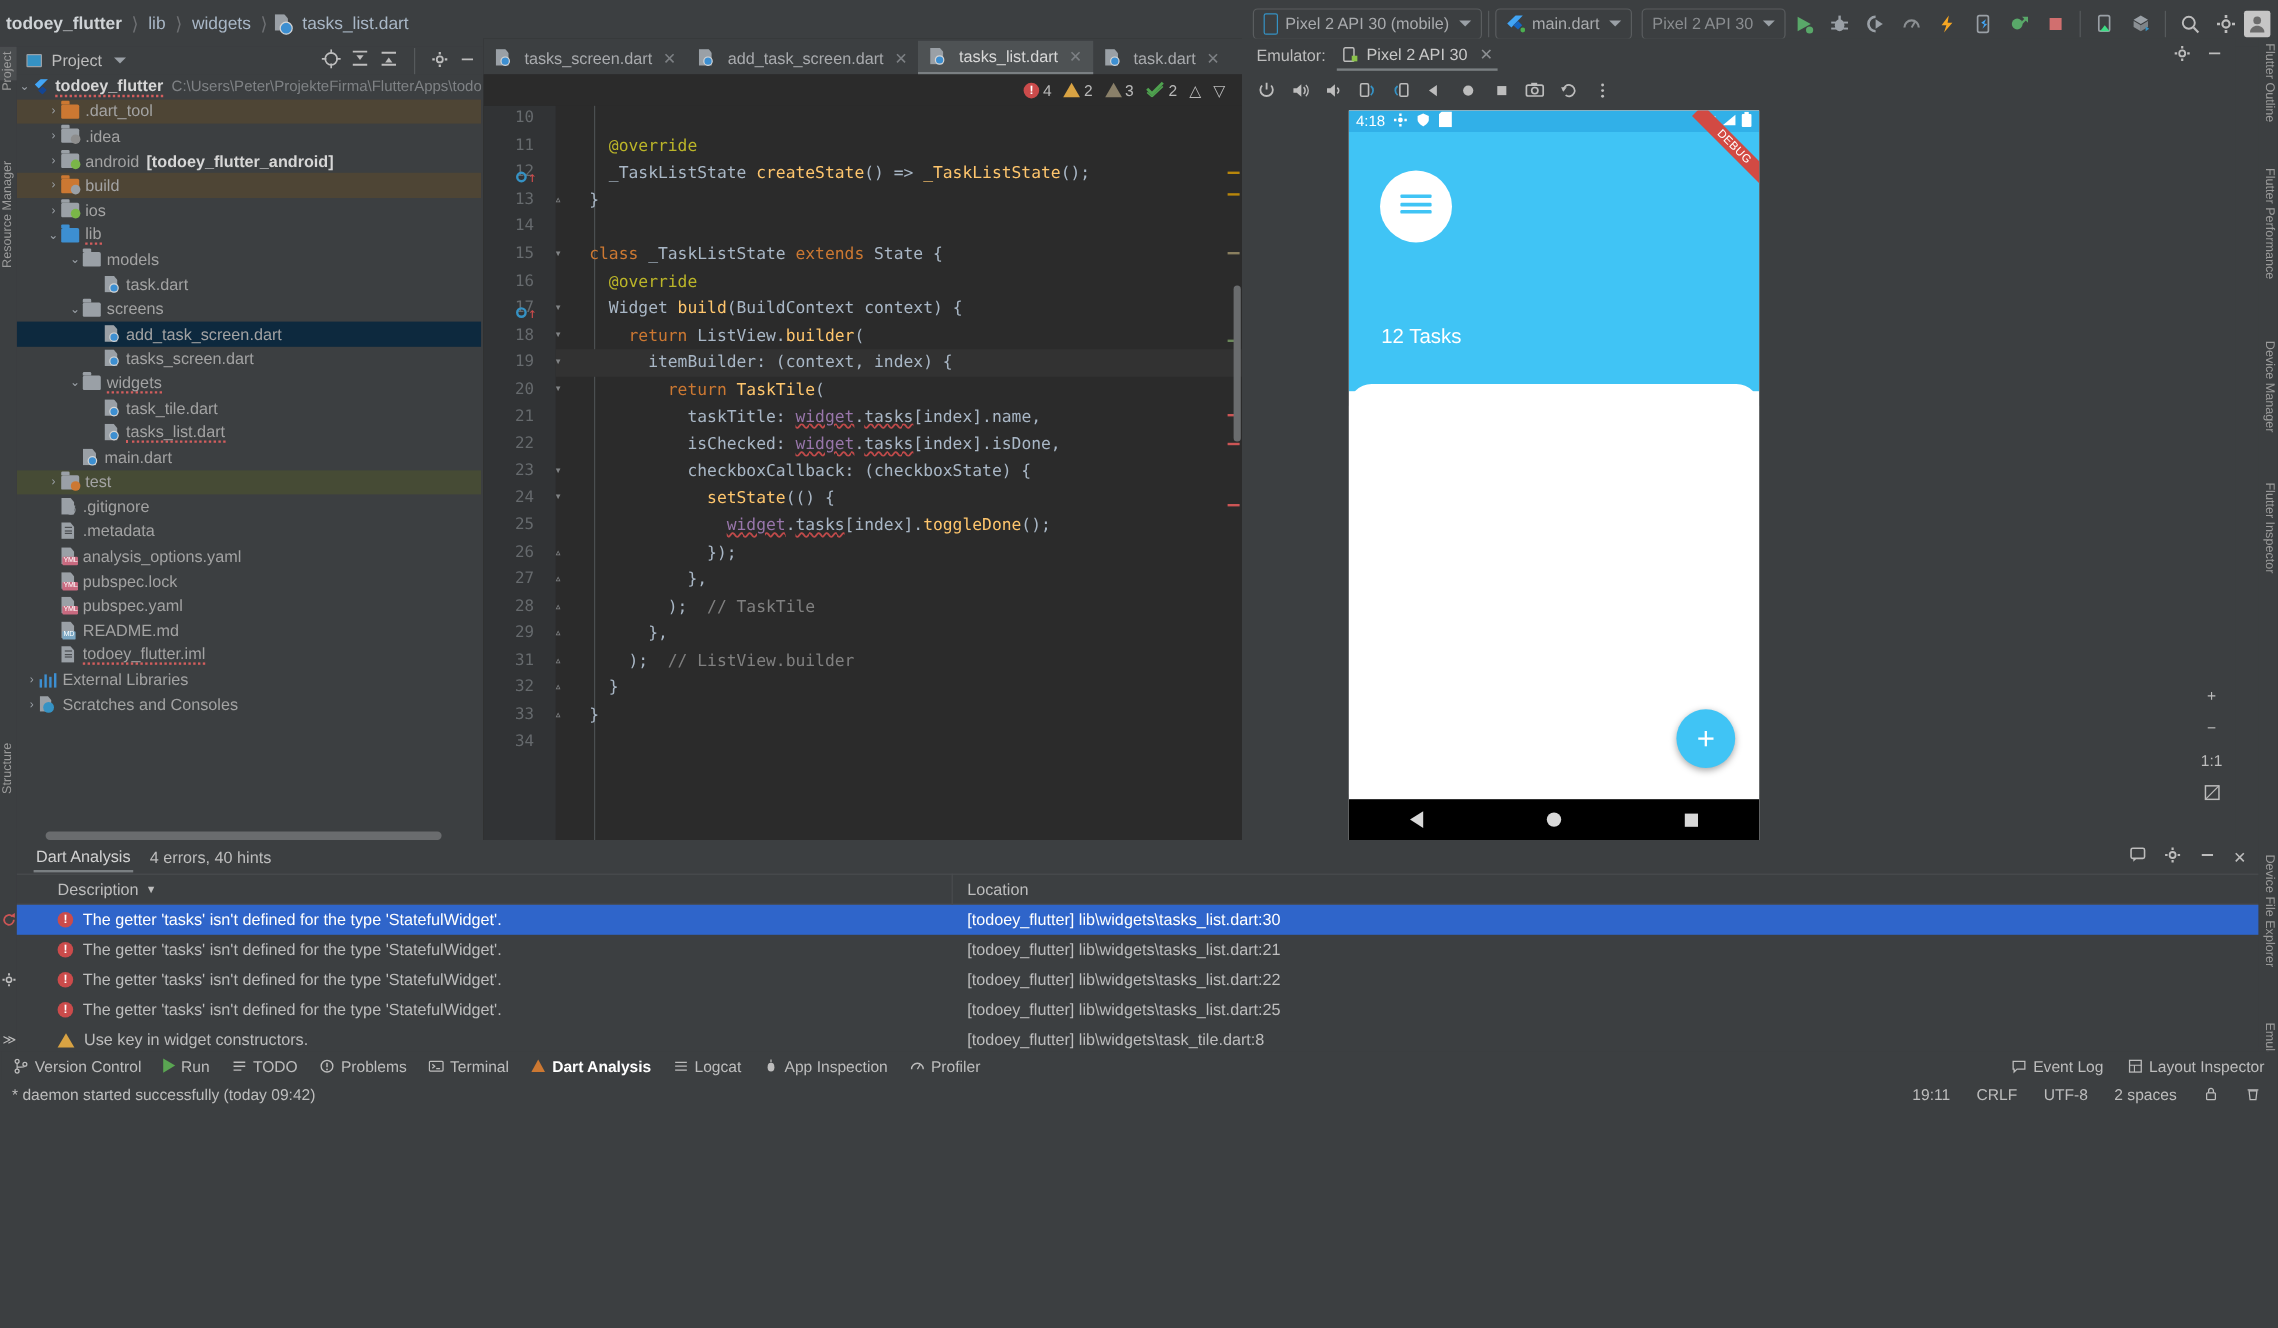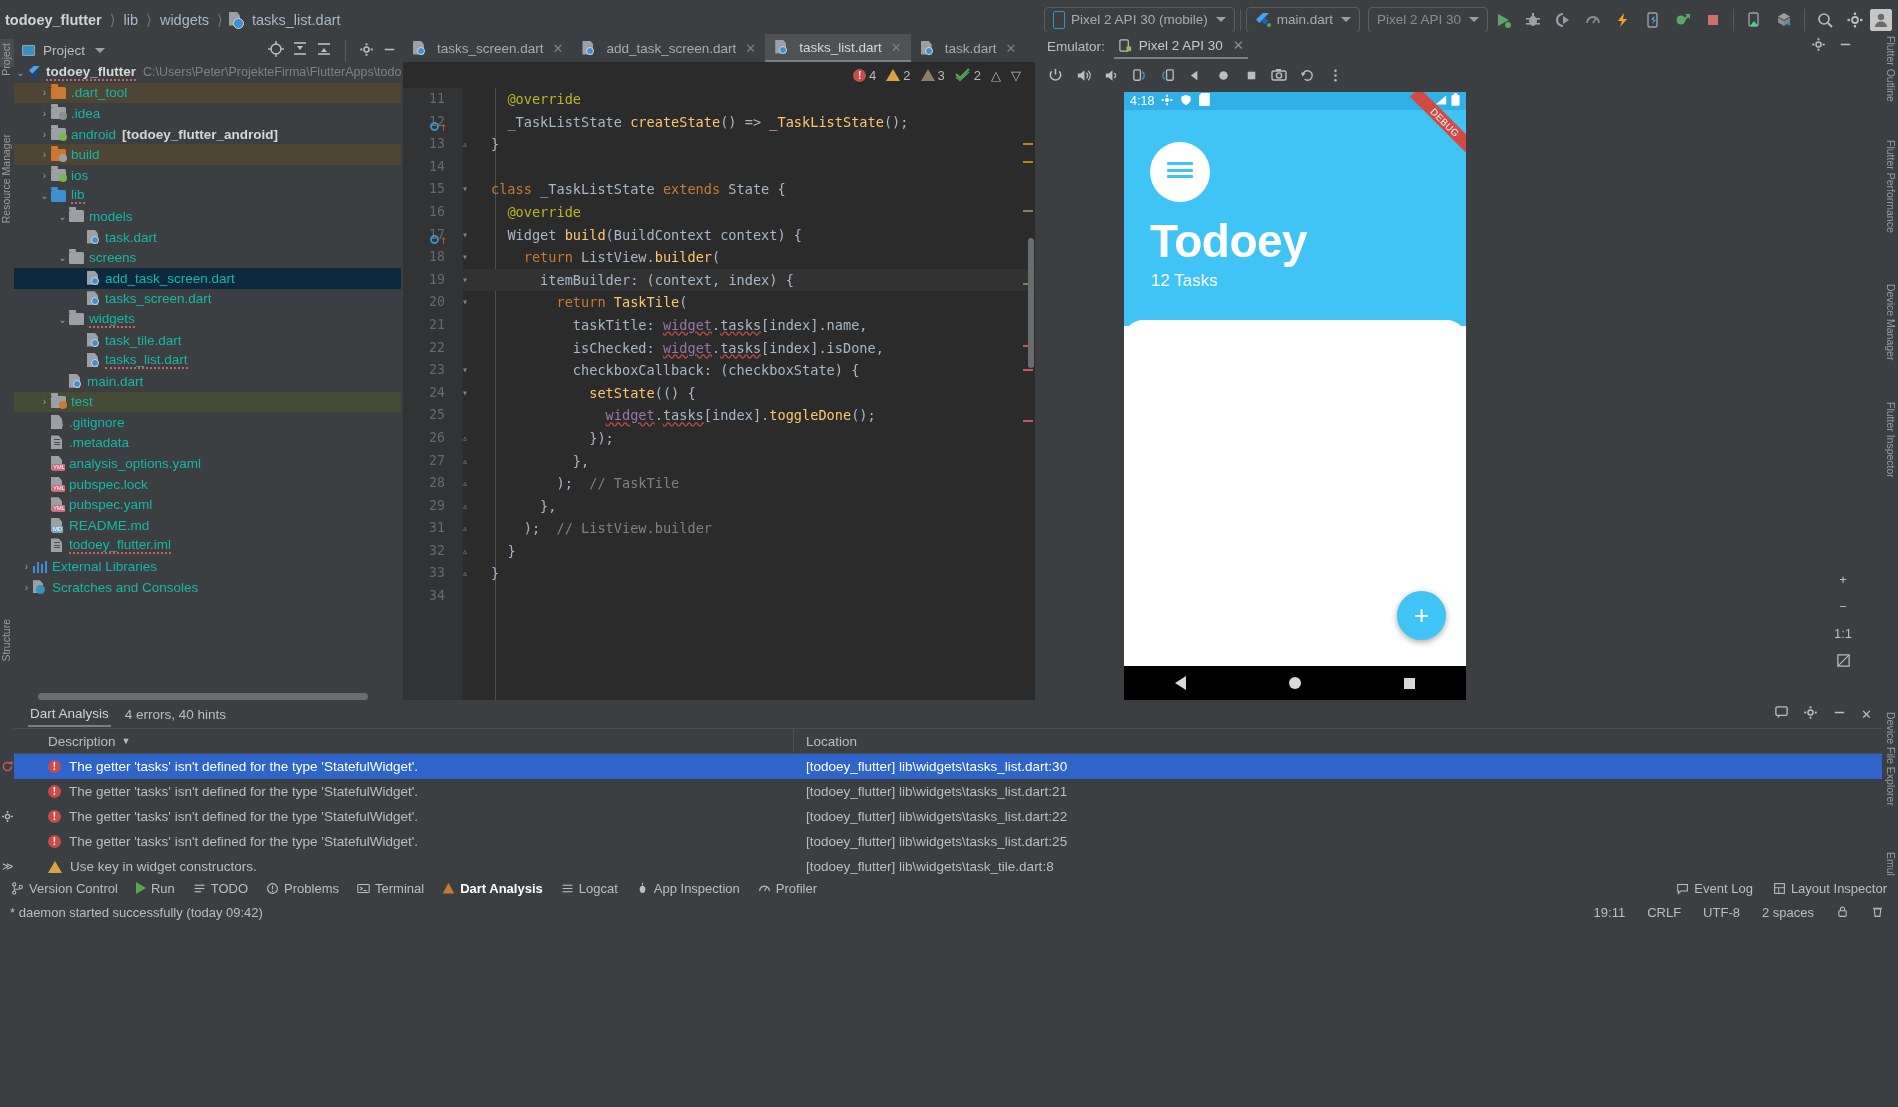--- a/index.html
+++ b/index.html
@@ -69,21 +69,21 @@
   
   .tree {
     position:absolute; left:14px; top:62px; width:387px; height:628px;
     background:#3c3f41; overflow:hidden; font-size:13.5px;
   }
   .row { height:20.6px; display:flex; align-items:center; white-space:nowrap; position:relative;}
   .row.sel-blue { background:#0d293e; }
   .row.hl-brown { background:#4e4535; }
   .row.hl-green { background:#464b35; }
   .arrow { width:13px; text-align:center; color:#9aa0a6; font-size:10px; flex:0 0 13px;}
-  .lbl { color:#14b8a6; }
+  .lbl { color:#a3a3a3; }
   .lbl.bold { font-weight:bold; color:#d6d6d6;}
   .path { color:#7f8285; font-size:12.5px; margin-left:7px;}
   .fldr { width:15px;height:12px;border-radius:1.5px 1.5px 1px 1px; margin-right:5px; flex:0 0 15px; position:relative;}
   .fldr.gray { background:#9aa0a6; }
   .fldr.orange { background:#cc7832; }
   .fldr.blue { background:#3d8fd1; }
   .fldr::before{content:'';position:absolute;left:0;top:-3px;width:7px;height:3px;border-radius:1px 1px 0 0;background:inherit;}
   .badge {
     position:absolute; right:-1px; bottom:-1px; width:8px;height:8px;border-radius:50%;
   }
@@ -687,20 +687,21 @@
         </span>
         <span>2</span>
       </span>
       <span style="color:#b9b9b9;">△</span>
       <span style="color:#b9b9b9;">▽</span>
     </div>
     <div class="code" id="code">
       <div class="gutter"></div>
       <div class="caret-line" style="left:92px;top:0;height:612px;"></div>
       <div id="code-lines">
+          <div class="codeline"><span class="ln">10</span><span class="ctext"></span></div>
           <div class="codeline"><span class="ln">11</span><span class="ctext">  <span class="anno">@override</span></span></div>
           <div class="codeline"><span class="ln">12</span><span class="gut-ico"><span class="ov-o"></span><span class="ov-arr">↑</span></span><span class="ctext">  <span class="cls">_TaskListState</span> <span class="fn">createState</span><span class="op">(</span><span class="op">)</span> <span class="op">=&gt;</span> <span class="fn">_TaskListState</span><span class="op">(</span><span class="op">)</span><span class="op">;</span></span></div>
           <div class="codeline"><span class="ln">13</span><span class="fold">▵</span><span class="ctext"><span class="op">}</span></span></div>
           <div class="codeline"><span class="ln">14</span><span class="ctext"></span></div>
           <div class="codeline"><span class="ln">15</span><span class="fold">▾</span><span class="ctext"><span class="kw">class</span> <span class="cls">_TaskListState</span> <span class="kw">extends</span> <span class="cls">State</span> <span class="op">{</span></span></div>
           <div class="codeline"><span class="ln">16</span><span class="ctext">  <span class="anno">@override</span></span></div>
           <div class="codeline"><span class="ln">17</span><span class="gut-ico"><span class="ov-o"></span><span class="ov-arr">↑</span></span><span class="fold">▾</span><span class="ctext">  <span class="cls">Widget</span> <span class="fn">build</span><span class="op">(</span><span class="cls">BuildContext</span> <span class="op">context</span><span class="op">)</span> <span class="op">{</span></span></div>
           <div class="codeline"><span class="ln">18</span><span class="fold">▾</span><span class="ctext">    <span class="kw">return</span> <span class="cls">ListView</span><span class="op">.</span><span class="fn">builder</span><span class="op">(</span></span></div>
           <div class="codeline"><div class="hl-line"></div><span class="ln">19</span><span class="fold">▾</span><span class="ctext">      <span class="op">itemBuilder</span><span class="op">:</span> <span class="op">(</span><span class="op">context</span><span class="op">,</span> <span class="op">index</span><span class="op">)</span> <span class="op">{</span></span></div>
           <div class="codeline"><span class="ln">20</span><span class="fold">▾</span><span class="ctext">        <span class="kw">return</span> <span class="fn">TaskTile</span><span class="op">(</span></span></div>
@@ -876,21 +877,20 @@
 
       <div class="app-header">
         <div class="debug-ribbon">DEBUG</div>
         <div class="avatar">
           <div class="av-lines">
               <i></i>
               <i></i>
               <i></i>
             </div>
         </div>
-        <div class="app-title">Todoey</div>
         <div class="app-sub">12 Tasks</div>
       </div>
 
       <div class="task-sheet">
         <div style="height:18px"></div>
         <div class="fab">+</div>
       </div>
 
       <div class="nav-bar">
         <span class="nv-tri"></span>

